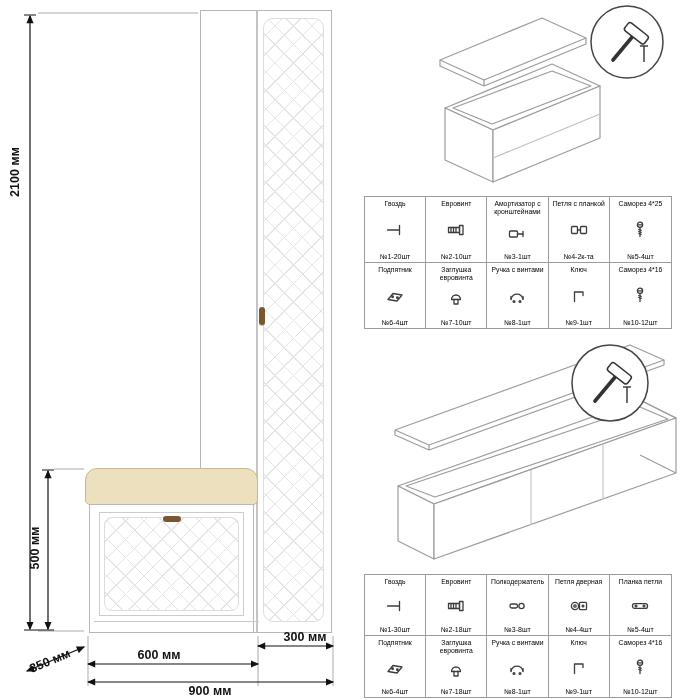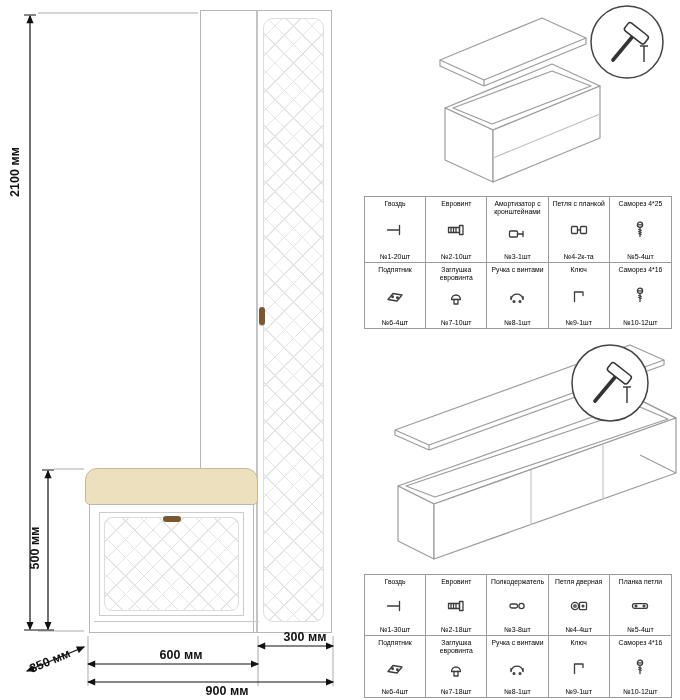--- a/index.html
+++ b/index.html
@@ -88,22 +88,22 @@
     <g stroke="#111" stroke-width="1">
       <line x1="24" y1="15" x2="36" y2="15"></line>
       <line x1="24" y1="630" x2="54" y2="630"></line>
       <line x1="42" y1="470" x2="54" y2="470"></line>
     </g>
   </svg>
 
   <div class="dim-label v" style="left:-27px;top:165px;width:84px">2100 мм</div>
   <div class="dim-label v" style="left:7px;top:541px;width:56px">500 мм</div>
   <div class="dim-label" style="left:270px;top:630px;width:70px">300 мм</div>
-  <div class="dim-label" style="left:146px;top:648px;width:70px">600 мм</div>
-  <div class="dim-label" style="left:192px;top:684px;width:70px">900 мм</div>
+  <div class="dim-label" style="left:124px;top:648px;width:70px">600 мм</div>
+  <div class="dim-label" style="left:175px;top:684px;width:70px">900 мм</div>
   <div class="dim-label" style="left:18px;top:654px;width:64px;transform:rotate(-23deg)">350 мм</div>
 
   <svg class="overlay" style="left:420px;top:0" width="260" height="195" viewBox="0 0 260 195">
     <g stroke="#9c9c9c" stroke-width="1.2" fill="#fff" stroke-linejoin="round">
       <polygon points="20,60 122,18 166,38 64,80"></polygon>
       <path d="M20,60 L20,66 L64,86 L64,80 M64,86 L166,44 L166,38" fill="none"></path>
       <polygon points="25,108 132,64 180,86 73,130"></polygon>
       <polygon points="33,108 132,71 171,86 72,124" fill="none"></polygon>
       <polygon points="25,108 73,130 73,182 25,160"></polygon>
       <polygon points="73,130 180,86 180,138 73,182"></polygon>

